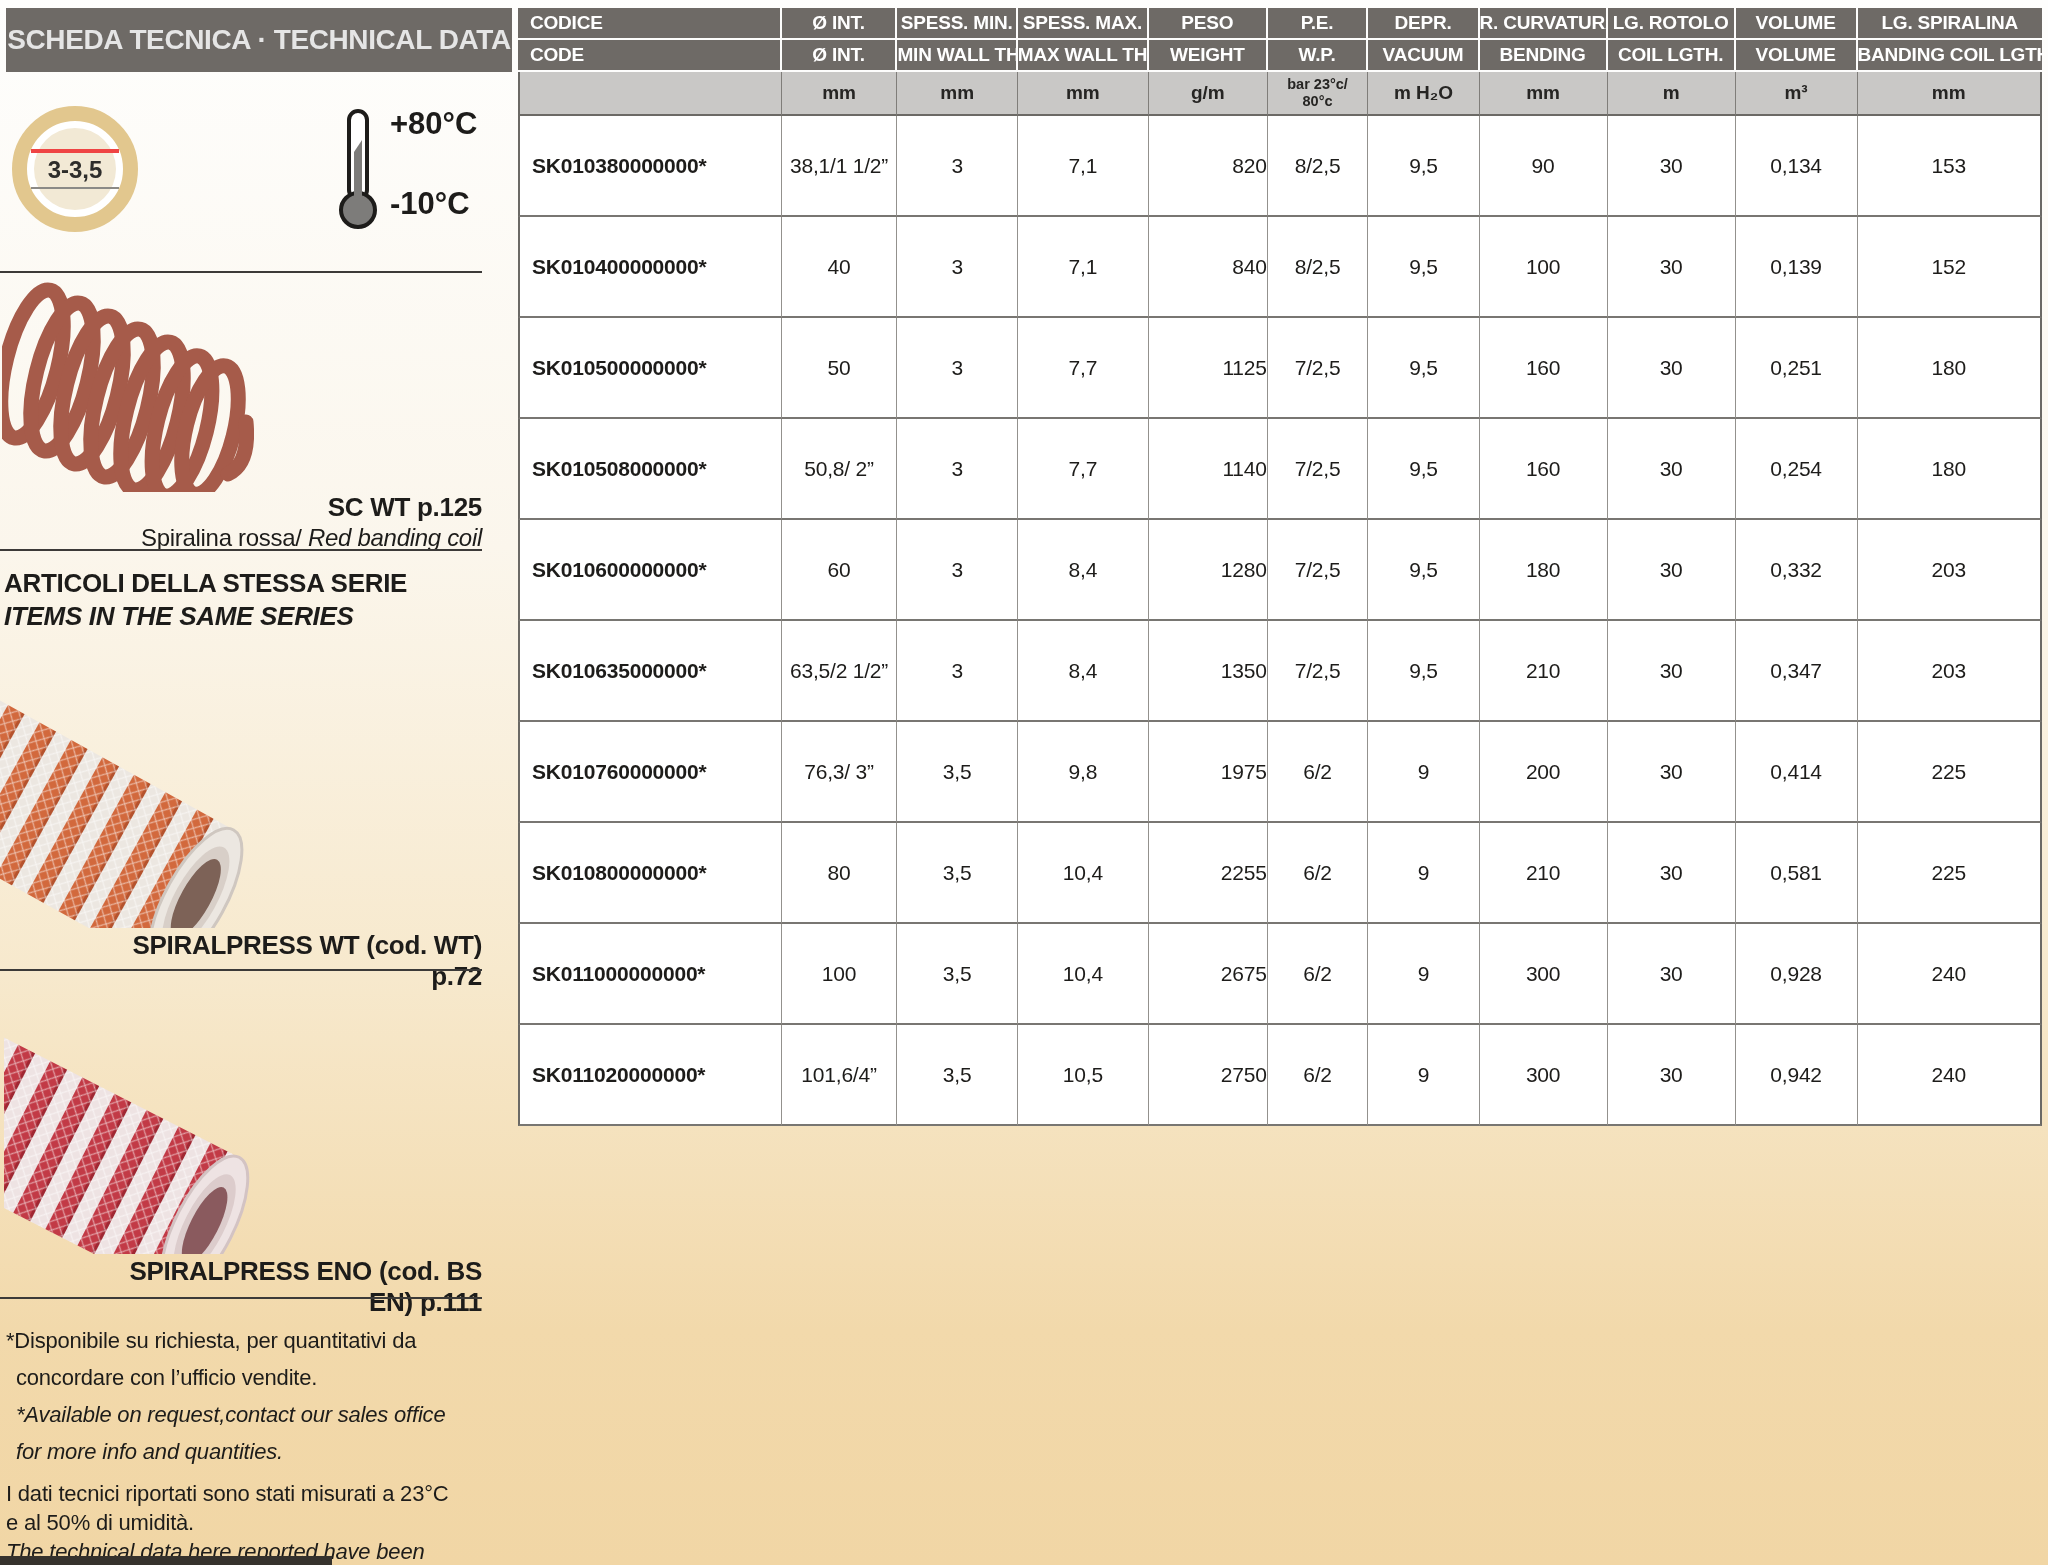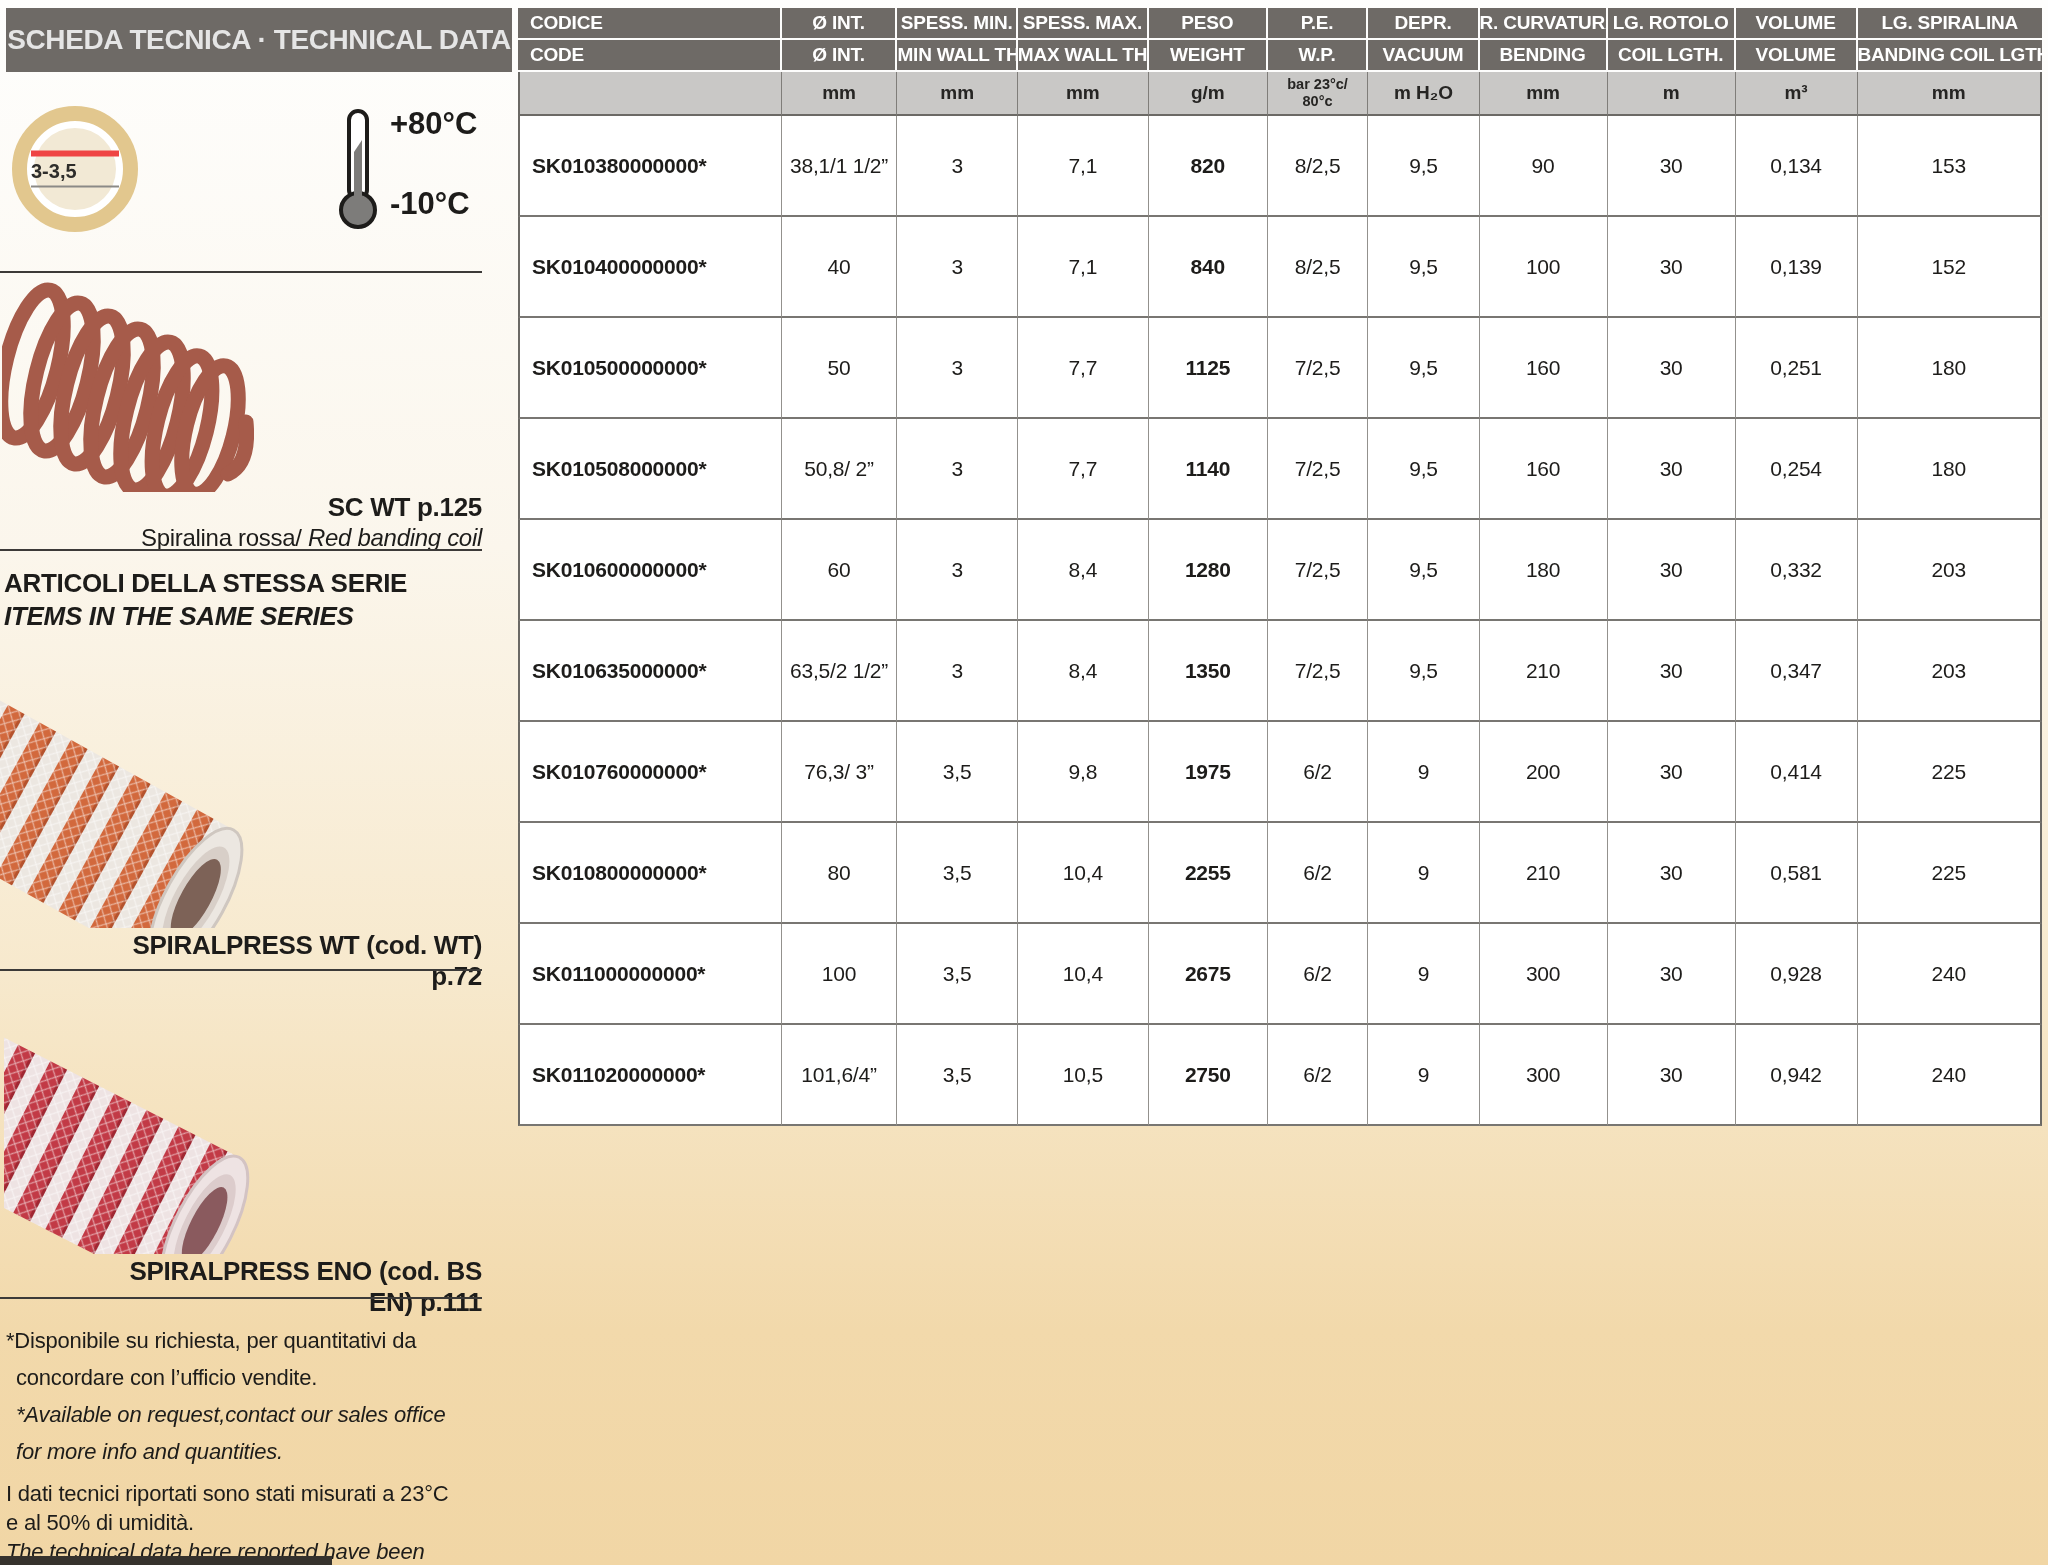--- a/index.html
+++ b/index.html
@@ -13,22 +13,22 @@
   
   .title-bar{ position:absolute; left:6px; top:8px; width:506px; height:64px;
     background:#6e6a66; color:#e5e5e5; display:flex; align-items:center; justify-content:center;
     font-weight:bold; font-size:28px; letter-spacing:-0.4px; white-space:nowrap; }
   .xsec{ position:absolute; left:12px; top:106px; width:126px; height:126px;
     border:15px solid #e2c78e; border-radius:50%; background:#fff;
     display:flex; align-items:center; justify-content:center; }
   .xsec-inner{ width:82px; height:82px; border-radius:50%; background:#f2e9d5;
     display:flex; align-items:center; justify-content:center; }
   .dim-label{ position:absolute; left:50%; top:50%; transform:translate(-50%,-50%);
-    width:88px; text-align:left; font-weight:bold; font-size:20px; color:#2e2d2b;
-    border-top:6px solid #ef4444; border-bottom:2px solid #8b8a87; padding:3px 0; background:transparent; }
+    width:88px; text-align:center; font-weight:bold; font-size:24px; color:#2e2d2b;
+    border-top:4px solid #ef4444; border-bottom:2px solid #8b8a87; padding:3px 0; background:transparent; }
   .thermo{ position:absolute; left:332px; top:108px; }
   .temp-max{ position:absolute; left:390px; top:106px; font-weight:bold; font-size:31px; }
   .temp-min{ position:absolute; left:390px; top:186px; font-weight:bold; font-size:31px; }
   .hrule{ position:absolute; left:0; width:482px; height:2px; background:#3c3a38; }
   .coil-svg{ position:absolute; left:2px; top:278px; }
   .cap-box{ position:absolute; left:100px; width:382px; text-align:right; }
   .cap-bold{ font-weight:bold; font-size:26px; letter-spacing:-0.3px; }
   .cap-sub{ font-size:24px; letter-spacing:-0.3px; }
   .cap-sub .it{ font-style:italic; }
   .series-line{ position:absolute; left:4px; font-weight:bold; font-size:26px; letter-spacing:-0.3px; }
@@ -51,21 +51,21 @@
     height:44px; text-align:center; vertical-align:middle;
     border-right:1px solid #7f7d79; border-bottom:2px solid #6b6965; white-space:pre-line; }
   table.tech td.unit:first-child{ border-left:2px solid #6b6965; }
   table.tech td.unit:last-child{ border-right:2px solid #6b6965; }
   table.tech td.unit.unit-sm{ font-size:14.5px; line-height:1.15; }
   table.tech tbody td{ background:#fff; font-size:21px; height:101px; text-align:center; vertical-align:middle;
     border-right:1px solid #93918d; border-bottom:2px solid #787672; letter-spacing:-0.2px; }
   table.tech tbody td:first-child{ border-left:2px solid #6b6965; }
   table.tech tbody td:last-child{ border-right:2px solid #6b6965; }
   table.tech tbody td.c-code{ font-weight:bold; text-align:left; padding-left:12px; font-size:21px; }
-  table.tech tbody td.c-bold{ font-weight:bold; }
+  table.tech tbody td.c-bold{ font-weight:normal;text-align:right; }
 </style>
 </head>
 <body>
 
 <div class="title-bar">
   <span>SCHEDA TECNICA · TECHNICAL DATA</span>
 </div>
 
 <div class="xsec">
   <div class="xsec-inner"></div>

